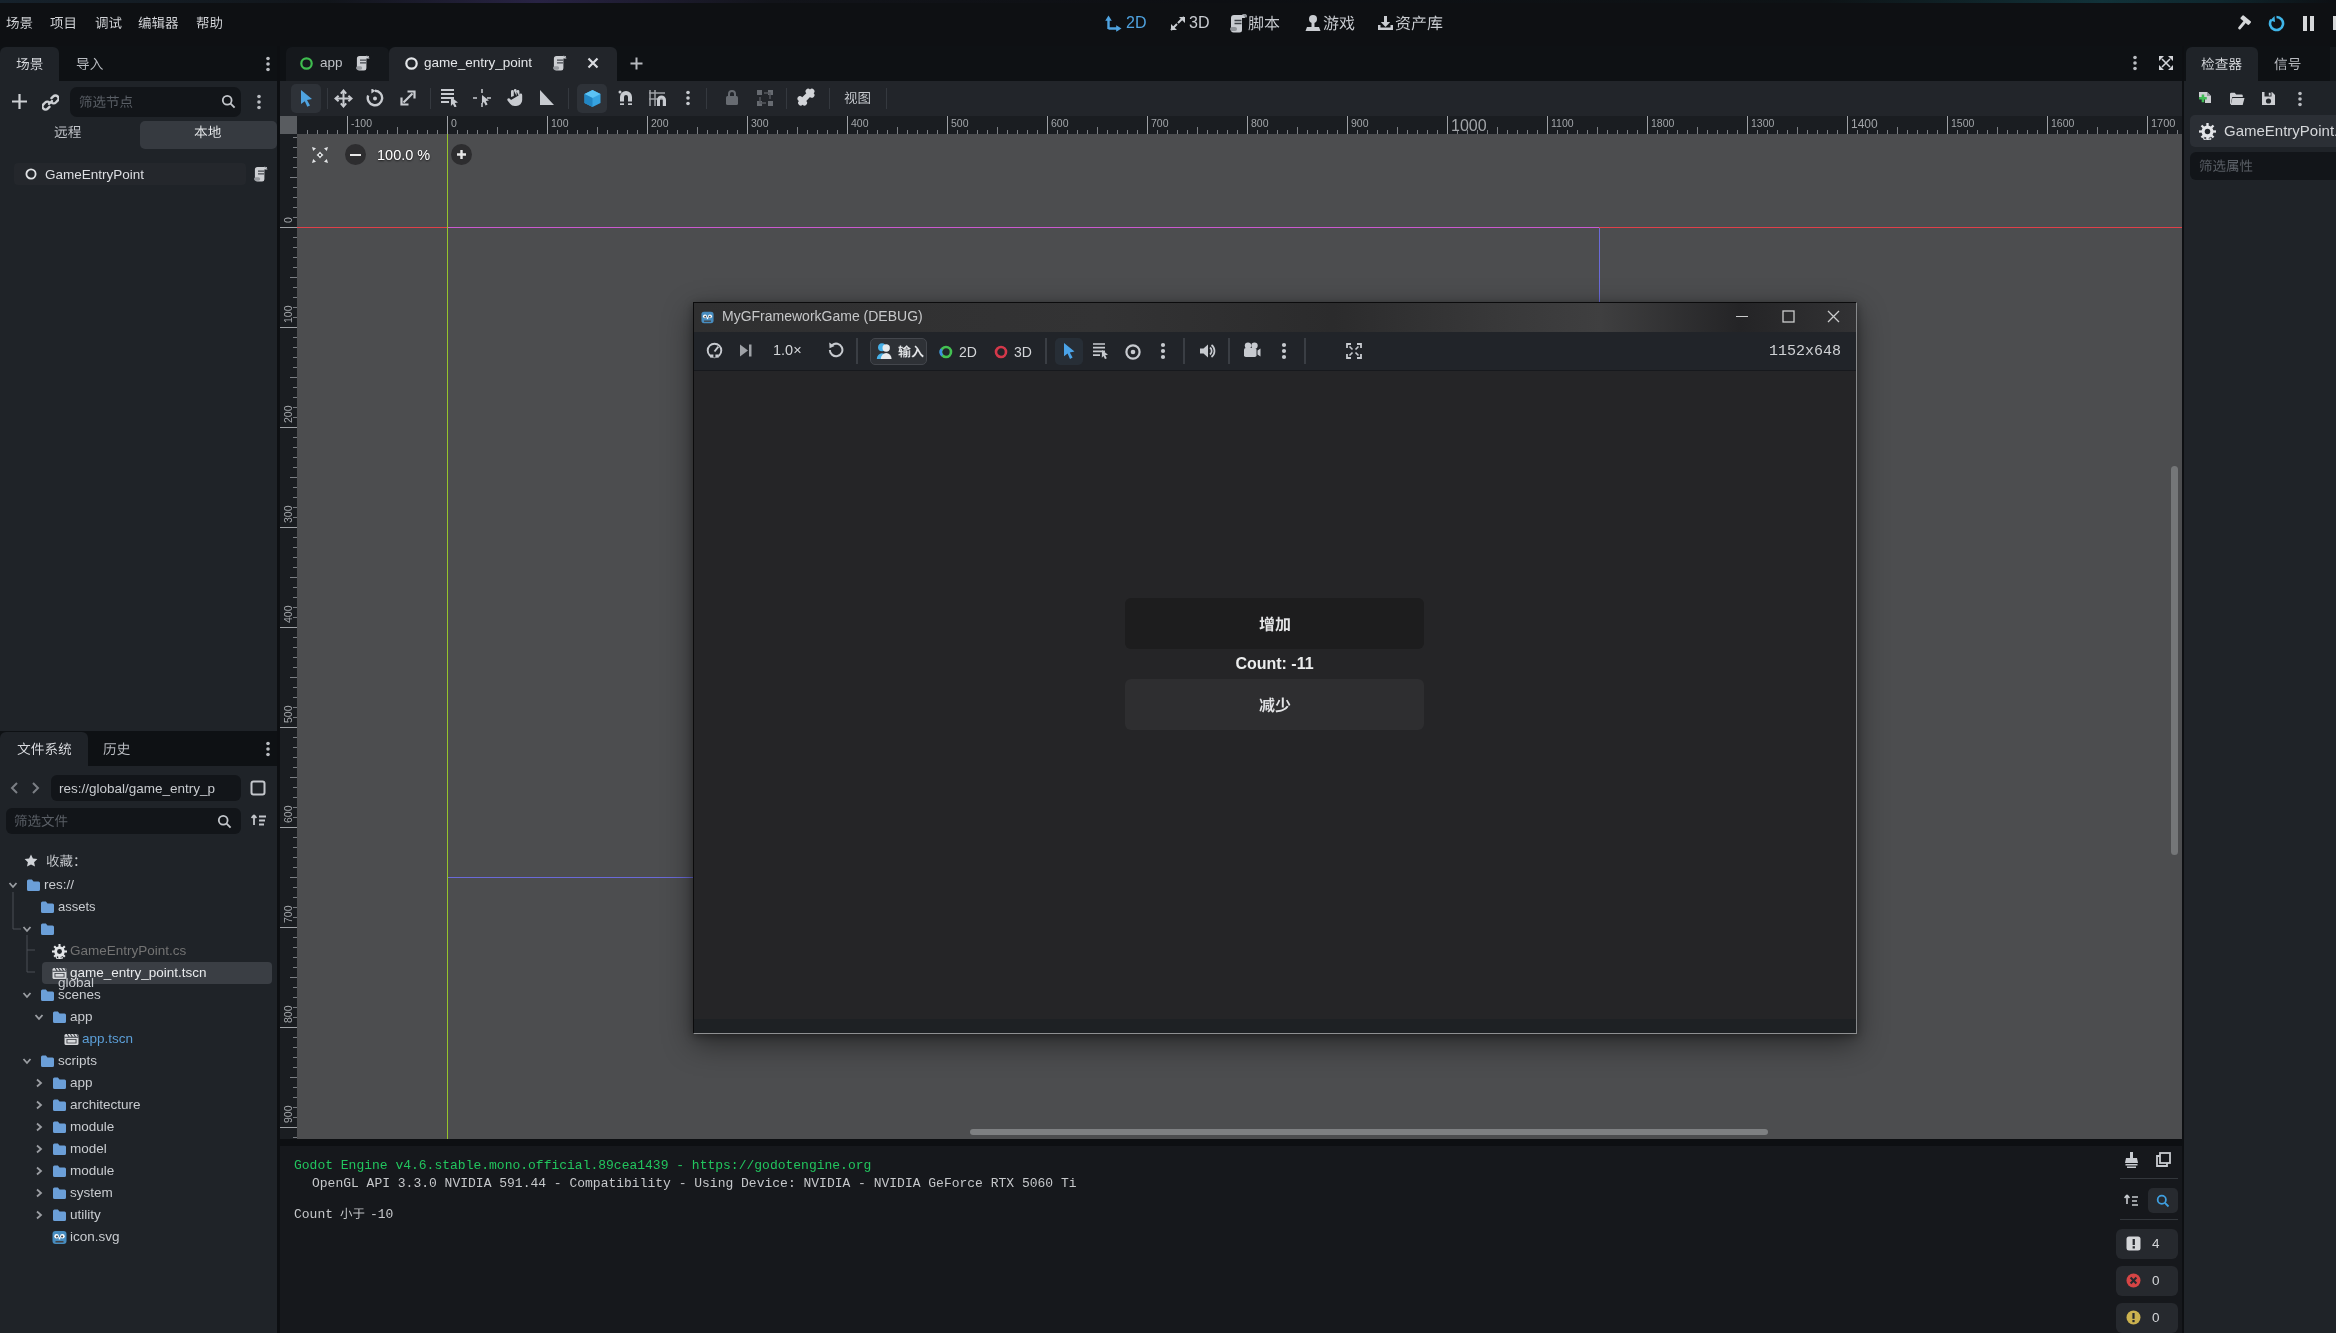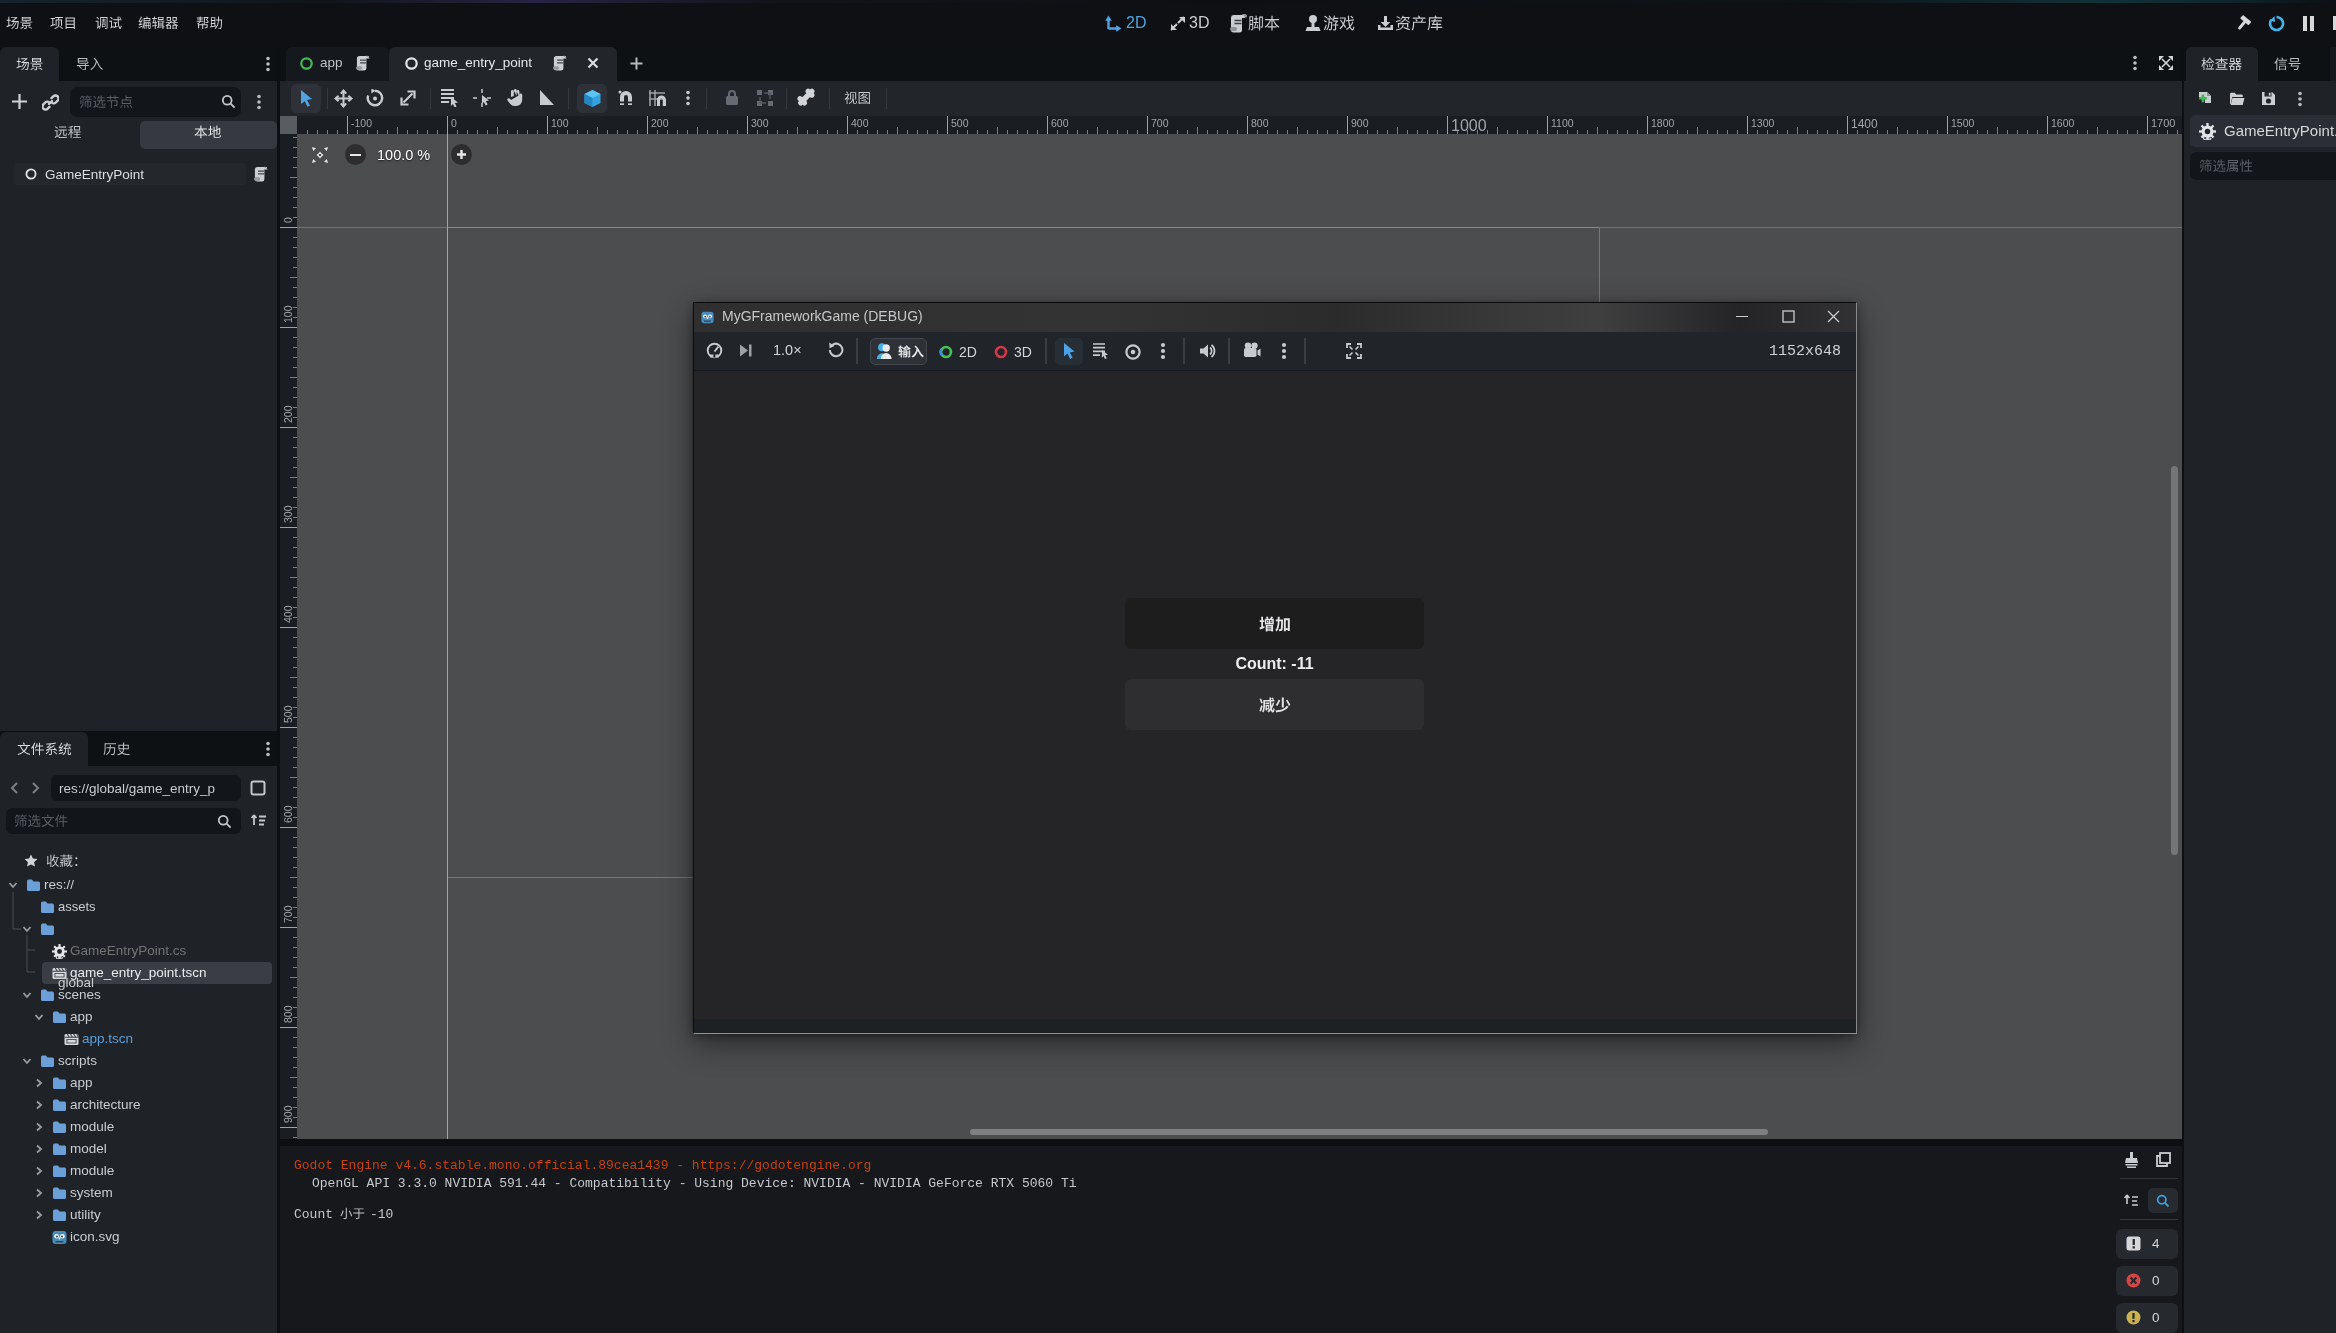--- a/index.html
+++ b/index.html
@@ -895,21 +895,21 @@
 <div class="abs" style="left:1125px;top:598px;width:299px;height:51px;background:#1d1d1e;border-radius:6px"></div>
 <svg style="position:absolute;left:1258.5px;top:616.0px;" width="32.0" height="16.0" viewBox="0 0 32.0 16.0">
       <path d="M7.6 4.7C8.0 5.4 8.4 6.3 8.4 6.9L9.5 6.5C9.4 5.9 9.0 5.0 8.5 4.3ZM0.4 11.7 1.1 13.6C2.4 13.0 4.1 12.4 5.6 11.7L5.3 10.0L4.0 10.5V6.1H5.4V4.3H4.0V0.7H2.2V4.3H0.7V6.1H2.2V11.1C1.5 11.3 0.9 11.5 0.4 11.7ZM5.9 2.8V8.4H14.8V2.8H13.0L14.2 1.1L12.2 0.4C11.9 1.2 11.4 2.1 11.0 2.8H8.5L9.6 2.3C9.4 1.8 8.9 1.0 8.5 0.5L6.8 1.1C7.2 1.6 7.6 2.3 7.8 2.8ZM7.4 4.0H9.6V7.1H7.4ZM11.0 4.0H13.2V7.1H11.0ZM8.4 12.6H12.3V13.3H8.4ZM8.4 11.3V10.4H12.3V11.3ZM6.7 9.0V15.5H8.4V14.7H12.3V15.5H14.1V9.0ZM12.0 4.3C11.8 5.0 11.4 6.0 11.1 6.5L12.0 6.9C12.3 6.4 12.8 5.5 13.2 4.7Z M24.9 2.3V15.2H26.8V14.1H28.8V15.1H30.8V2.3ZM26.8 12.2V4.2H28.8V12.2ZM18.7 0.7 18.7 3.4H16.8V5.2H18.7C18.6 9.0 18.1 12.1 16.3 14.1C16.8 14.4 17.4 15.1 17.7 15.5C19.8 13.1 20.4 9.5 20.5 5.2H22.2C22.0 10.6 21.9 12.6 21.6 13.0C21.4 13.3 21.3 13.3 21.1 13.3C20.8 13.3 20.2 13.3 19.6 13.3C19.9 13.8 20.1 14.6 20.1 15.2C20.8 15.2 21.6 15.2 22.0 15.1C22.6 15.0 22.9 14.8 23.3 14.3C23.8 13.6 23.9 11.1 24.0 4.2C24.0 4.0 24.0 3.4 24.0 3.4H20.6L20.6 0.7Z" fill="#e3e4e6"></path>
     </svg>
 <div class="txt" style="left:1274.5px;top:655px;font-size:16px;font-weight:bold;color:#eceded;transform:translateX(-50%)">Count: -11</div>
 <div class="abs" style="left:1125px;top:679px;width:299px;height:51px;background:#2e2e30;border-radius:6px"></div>
 <svg style="position:absolute;left:1258.5px;top:697.0px;" width="32.0" height="16.0" viewBox="0 0 32.0 16.0">
       <path d="M6.4 5.5V6.9H10.2V5.5ZM0.5 2.0C1.2 3.4 1.9 5.2 2.1 6.4L3.8 5.7C3.5 4.6 2.7 2.8 2.0 1.4ZM0.4 14.0 2.0 14.6C2.6 13.0 3.2 10.9 3.7 8.9L2.2 8.2C1.7 10.3 0.9 12.5 0.4 14.0ZM10.4 0.5 10.5 2.9H4.3V7.4C4.3 9.6 4.2 12.5 3.0 14.6C3.4 14.8 4.1 15.2 4.4 15.6C5.8 13.3 6.0 9.8 6.0 7.4V4.6H10.6C10.7 7.2 10.9 9.5 11.3 11.3C11.0 11.7 10.7 12.1 10.3 12.5V7.8H6.5V13.4H7.9V12.6H10.2C9.6 13.3 9.0 13.8 8.3 14.3C8.7 14.6 9.3 15.2 9.6 15.5C10.4 14.8 11.1 14.1 11.8 13.2C12.3 14.7 13.0 15.5 13.9 15.5C14.5 15.5 15.3 14.9 15.7 12.0C15.4 11.8 14.7 11.4 14.4 11.0C14.3 12.5 14.1 13.4 13.9 13.4C13.6 13.4 13.3 12.7 13.0 11.5C14.0 9.8 14.8 7.9 15.3 5.8L13.8 5.5C13.5 6.7 13.1 7.8 12.6 8.9C12.4 7.6 12.3 6.2 12.2 4.6H15.4V2.9H14.1L15.1 2.1C14.7 1.6 13.9 1.0 13.3 0.5L12.2 1.4C12.8 1.8 13.5 2.5 13.9 2.9H12.1L12.1 0.5ZM7.9 9.3H9.1V11.2H7.9Z M19.5 2.8C18.8 4.7 17.7 6.8 16.7 8.1C17.1 8.3 18.0 8.7 18.4 9.0C19.3 7.6 20.5 5.4 21.3 3.3ZM26.9 3.6C27.9 5.2 29.2 7.5 29.8 8.9L31.4 8.0C30.8 6.6 29.5 4.4 28.4 2.8ZM27.8 8.8C25.8 12.0 21.8 13.2 16.4 13.6C16.7 14.1 17.1 14.9 17.3 15.5C23.0 14.8 27.3 13.4 29.6 9.6ZM22.8 0.5V10.5H24.8V0.5Z" fill="#e3e4e6"></path>
     </svg>
 <div class="abs" style="left:280px;top:1146px;width:1902px;height:187px;background:#16181c"></div>
-<div class="abs" style="left:294px;top:1158px;font-family:'Liberation Mono',monospace;font-size:13px;color:#c2410c;white-space:nowrap">Godot Engine v4.6.stable.mono.official.89cea1439 - https://godotengine.org</div>
+<div class="abs" style="left:294px;top:1158px;font-family:'Liberation Mono',monospace;font-size:13px;color:#22c55e;white-space:nowrap">Godot Engine v4.6.stable.mono.official.89cea1439 - https://godotengine.org</div>
 <div class="abs" style="left:312px;top:1176px;font-family:'Liberation Mono',monospace;font-size:13px;color:#c6c8cb;white-space:nowrap">OpenGL API 3.3.0 NVIDIA 591.44 - Compatibility - Using Device: NVIDIA - NVIDIA GeForce RTX 5060 Ti</div>
 <div class="abs" style="left:294px;top:1207px;font-family:'Liberation Mono',monospace;font-size:13px;color:#c6c8cb;white-space:nowrap">Count</div>
 <svg style="position:absolute;left:340.0px;top:1207.2px;" width="25.0" height="12.5" viewBox="0 0 25.0 12.5">
       <path d="M5.8 0.7V10.7C5.8 10.9 5.7 11.0 5.5 11.0C5.2 11.1 4.3 11.1 3.4 11.0C3.5 11.3 3.7 11.7 3.8 12.0C4.9 12.0 5.7 12.0 6.2 11.8C6.6 11.7 6.8 11.4 6.8 10.7V0.7ZM8.8 3.9C9.9 5.7 10.9 8.0 11.2 9.5L12.2 9.1C11.9 7.6 10.8 5.3 9.7 3.5ZM2.5 3.6C2.2 5.3 1.5 7.4 0.4 8.8C0.7 8.9 1.1 9.1 1.3 9.3C2.4 7.9 3.2 5.6 3.6 3.8Z M14.1 1.4V2.3H18.4V5.5H13.2V6.4H18.4V10.6C18.4 10.9 18.3 11.0 18.0 11.0C17.7 11.0 16.8 11.0 15.7 10.9C15.9 11.2 16.1 11.7 16.1 11.9C17.4 11.9 18.2 11.9 18.7 11.8C19.2 11.6 19.4 11.3 19.4 10.6V6.4H24.3V5.5H19.4V2.3H23.5V1.4Z" fill="#c6c8cb"></path>
     </svg>
 <div class="abs" style="left:370px;top:1207px;font-family:'Liberation Mono',monospace;font-size:13px;color:#c6c8cb;white-space:nowrap">-10</div>
 <svg class="abs" style="left:2124px;top:1152px" width="15" height="16" viewBox="0 0 15 16">
 <rect x="6" y="0" width="3" height="6" fill="#c8cbd0"></rect>
       <path d="M2 6 h11 l1 5 h-13 z" fill="#c8cbd0"></path>
 <path d="M1.5 12 h12 v1.5 h-12 z M3 14.5 h9 v1.5 h-9 z" fill="#c8cbd0"></path>

